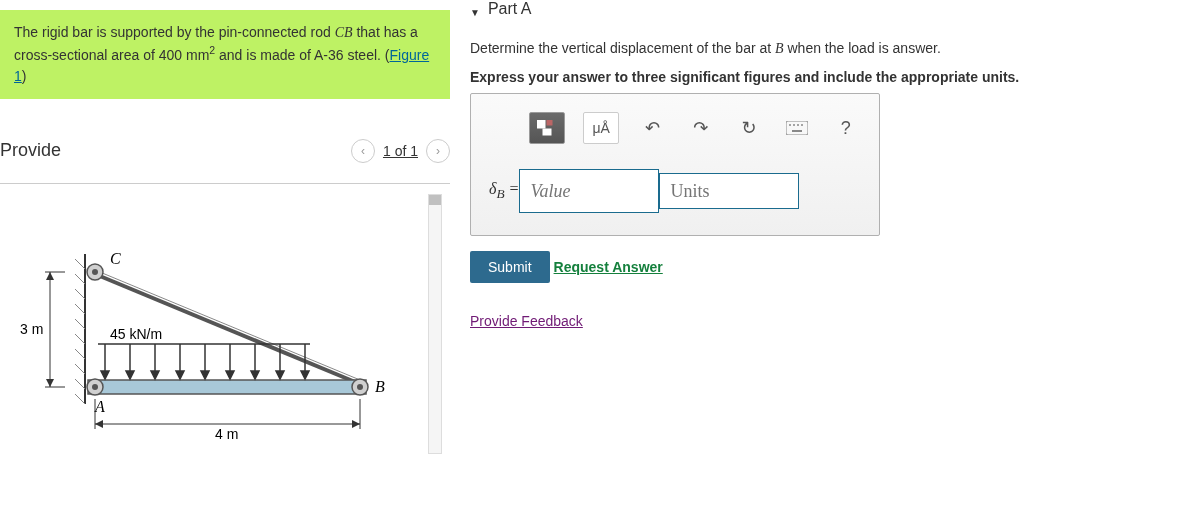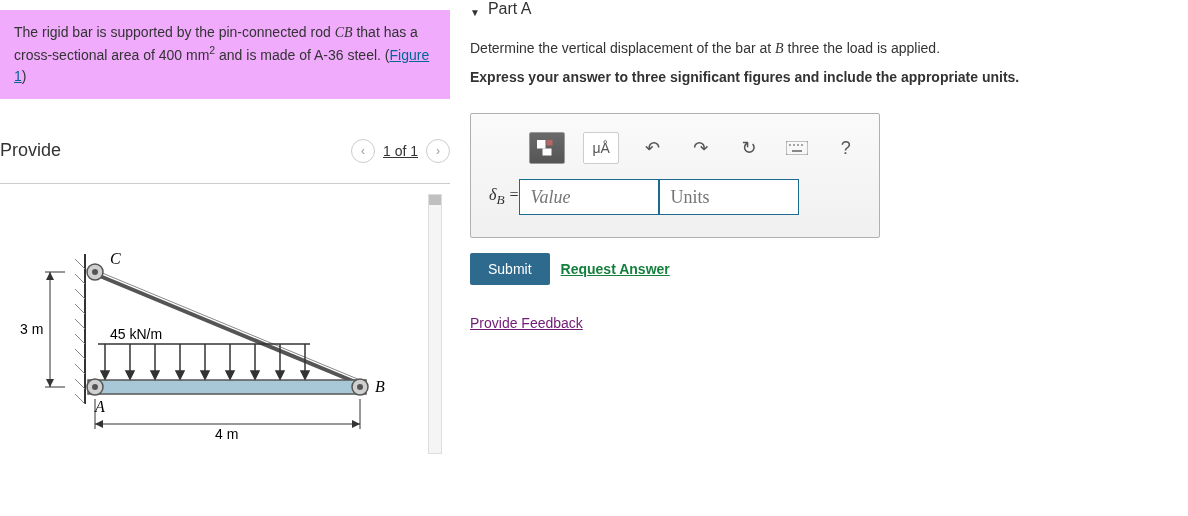--- a/index.html
+++ b/index.html
@@ -1,55 +1,55 @@
 <!DOCTYPE html>
 <html><head>
   <meta charset="utf-8">
   <style>
     * { margin: 0; padding: 0; box-sizing: border-box; }
     body { font-family: Arial, sans-serif; font-size: 14px; color: #333; background: #fff; }
     .container { display: flex; width: 1188px; height: 516px; }
     .left-panel { width: 450px; padding: 0; }
     .right-panel { flex: 1; padding: 0 20px; }
     
-    .problem-box { background: #f0abfc; padding: 12px 14px; margin: 10px 0 30px 0; line-height: 1.5; }
+    .problem-box { background: #bef264; padding: 12px 14px; margin: 10px 0 30px 0; line-height: 1.5; }
     .problem-box a { color: #006699; text-decoration: underline; }
     .italic-math { font-style: italic; font-family: 'Times New Roman', serif; }
     sup { font-size: 0.75em; }
     
     .figure-header { display: flex; align-items: center; justify-content: space-between; padding: 10px 0; margin-bottom: 10px; }
     .figure-title { font-size: 18px; font-weight: normal; }
     .figure-nav { display: flex; align-items: center; gap: 8px; }
     .nav-btn { width: 24px; height: 24px; border: 1px solid #ccc; border-radius: 50%; background: #fff; display: flex; align-items: center; justify-content: center; cursor: pointer; color: #999; font-size: 12px; }
     .nav-text { font-size: 14px; text-decoration: underline; }
     
     .figure-area { border-top: 1px solid #ccc; padding-top: 10px; position: relative; height: 280px; }
     .scroll-track { position: absolute; right: 8px; top: 10px; width: 14px; height: 260px; background: #f5f5f5; border: 1px solid #ddd; }
     .scroll-thumb { position: absolute; top: 0; left: 0; width: 100%; height: 10px; background: #c0c0c0; }
     
     .figure-svg { margin: 50px 0 0 20px; }
     
     .part-header { display: flex; align-items: flex-end; gap: 8px; padding: 0 0 20px 0; font-size: 16px; position: relative; }
     .part-header::before { content: '▼'; font-size: 10px; color: #333; }
     
     .question-text { margin-bottom: 10px; line-height: 1.5; }
-    .instruction-text { font-weight: bold; margin-bottom: 28px; }
+    .instruction-text { font-weight: bold; margin-bottom: 8px; }
     
     .answer-box { border: 1px solid #b0b0b0; border-radius: 2px; padding: 18px 18px 22px 18px; width: 410px; background: linear-gradient(#fafafa, #f0f0f0); margin-bottom: 15px; }
-    .toolbar { display: flex; gap: 18px; margin-bottom: 15px; align-items: center; padding-left: 40px; }
+    .toolbar { display: flex; gap: 18px; margin-bottom: 25px; align-items: center; padding-left: 40px; }
     .tool-btn { width: 38px; height: 32px; border: 1px solid #9a9a9a; background: linear-gradient(#6a6a6a, #555); display: flex; align-items: center; justify-content: center; color: #fff; cursor: pointer; font-size: 14px; border-radius: 2px; }
     .tool-btn.light { background: #fff; color: #555; border: 1px solid #ccc; }
     .tool-btn.noborder { background: none; border: none; color: #555; font-size: 18px; width: 32px; }
     
     .input-row { display: flex; align-items: center; }
     .delta-label { font-style: italic; font-family: 'Times New Roman', serif; font-size: 16px; }
-    .value-input { width: 140px; height: 36px; border: 1px solid #1a6b8e; padding: 6px 10px; font-size: 18px; font-style: italic; font-family: 'Times New Roman', serif; color: #999; }
+    .value-input { width: 140px; height: 44px; border: 1px solid #1a6b8e; padding: 6px 10px; font-size: 18px; font-style: italic; font-family: 'Times New Roman', serif; color: #999; }
     .units-input { width: 140px; height: 36px; border: 1px solid #1a6b8e; padding: 6px 10px; font-size: 18px; font-family: 'Times New Roman', serif; color: #14532d; }
     
-    .action-row { display: flex; align-items: center; gap: 11px; }
+    .action-row { display: flex; align-items: center; gap: 4px; }
     .submit-btn { background: #2d6a8e; color: #fff; border: none; padding: 8px 18px; font-size: 14px; cursor: pointer; border-radius: 2px; }
     .request-link { color: #15803d; text-decoration: underline; font-weight: bold; cursor: pointer; }
     
     .feedback-link { color: #701a75; text-decoration: underline; margin-top: 30px; display: inline-block; cursor: pointer; }
   </style>
 </head>
 <body>
 
 <div class="container">
   <div class="left-panel">
@@ -142,21 +142,21 @@
       </svg>
     </div>
   </div>
 
   <div class="right-panel">
     <div class="part-header">
       <span>Part A</span>
     </div>
     
     <div class="question-text">
-      <span>Determine the vertical displacement of the bar at </span><span class="italic-math">B</span><span> three the load is applied.</span>
+      <span>Determine the vertical displacement of the bar at </span><span class="italic-math">B</span><span> when the load is answer.</span>
     </div>
     <div class="instruction-text">Express your answer to three significant figures and include the appropriate units.</div>
     
     <div class="answer-box">
       <div class="toolbar">
         <div class="tool-btn">
           <svg width="20" height="16">
               <rect x="0" y="0" width="8" height="8" fill="#fff" stroke="#fff"></rect>
               <rect x="10" y="0" width="5" height="5" fill="#b66" stroke="#b66"></rect>
               <rect x="6" y="9" width="8" height="6" fill="#fff" stroke="#fff"></rect>

